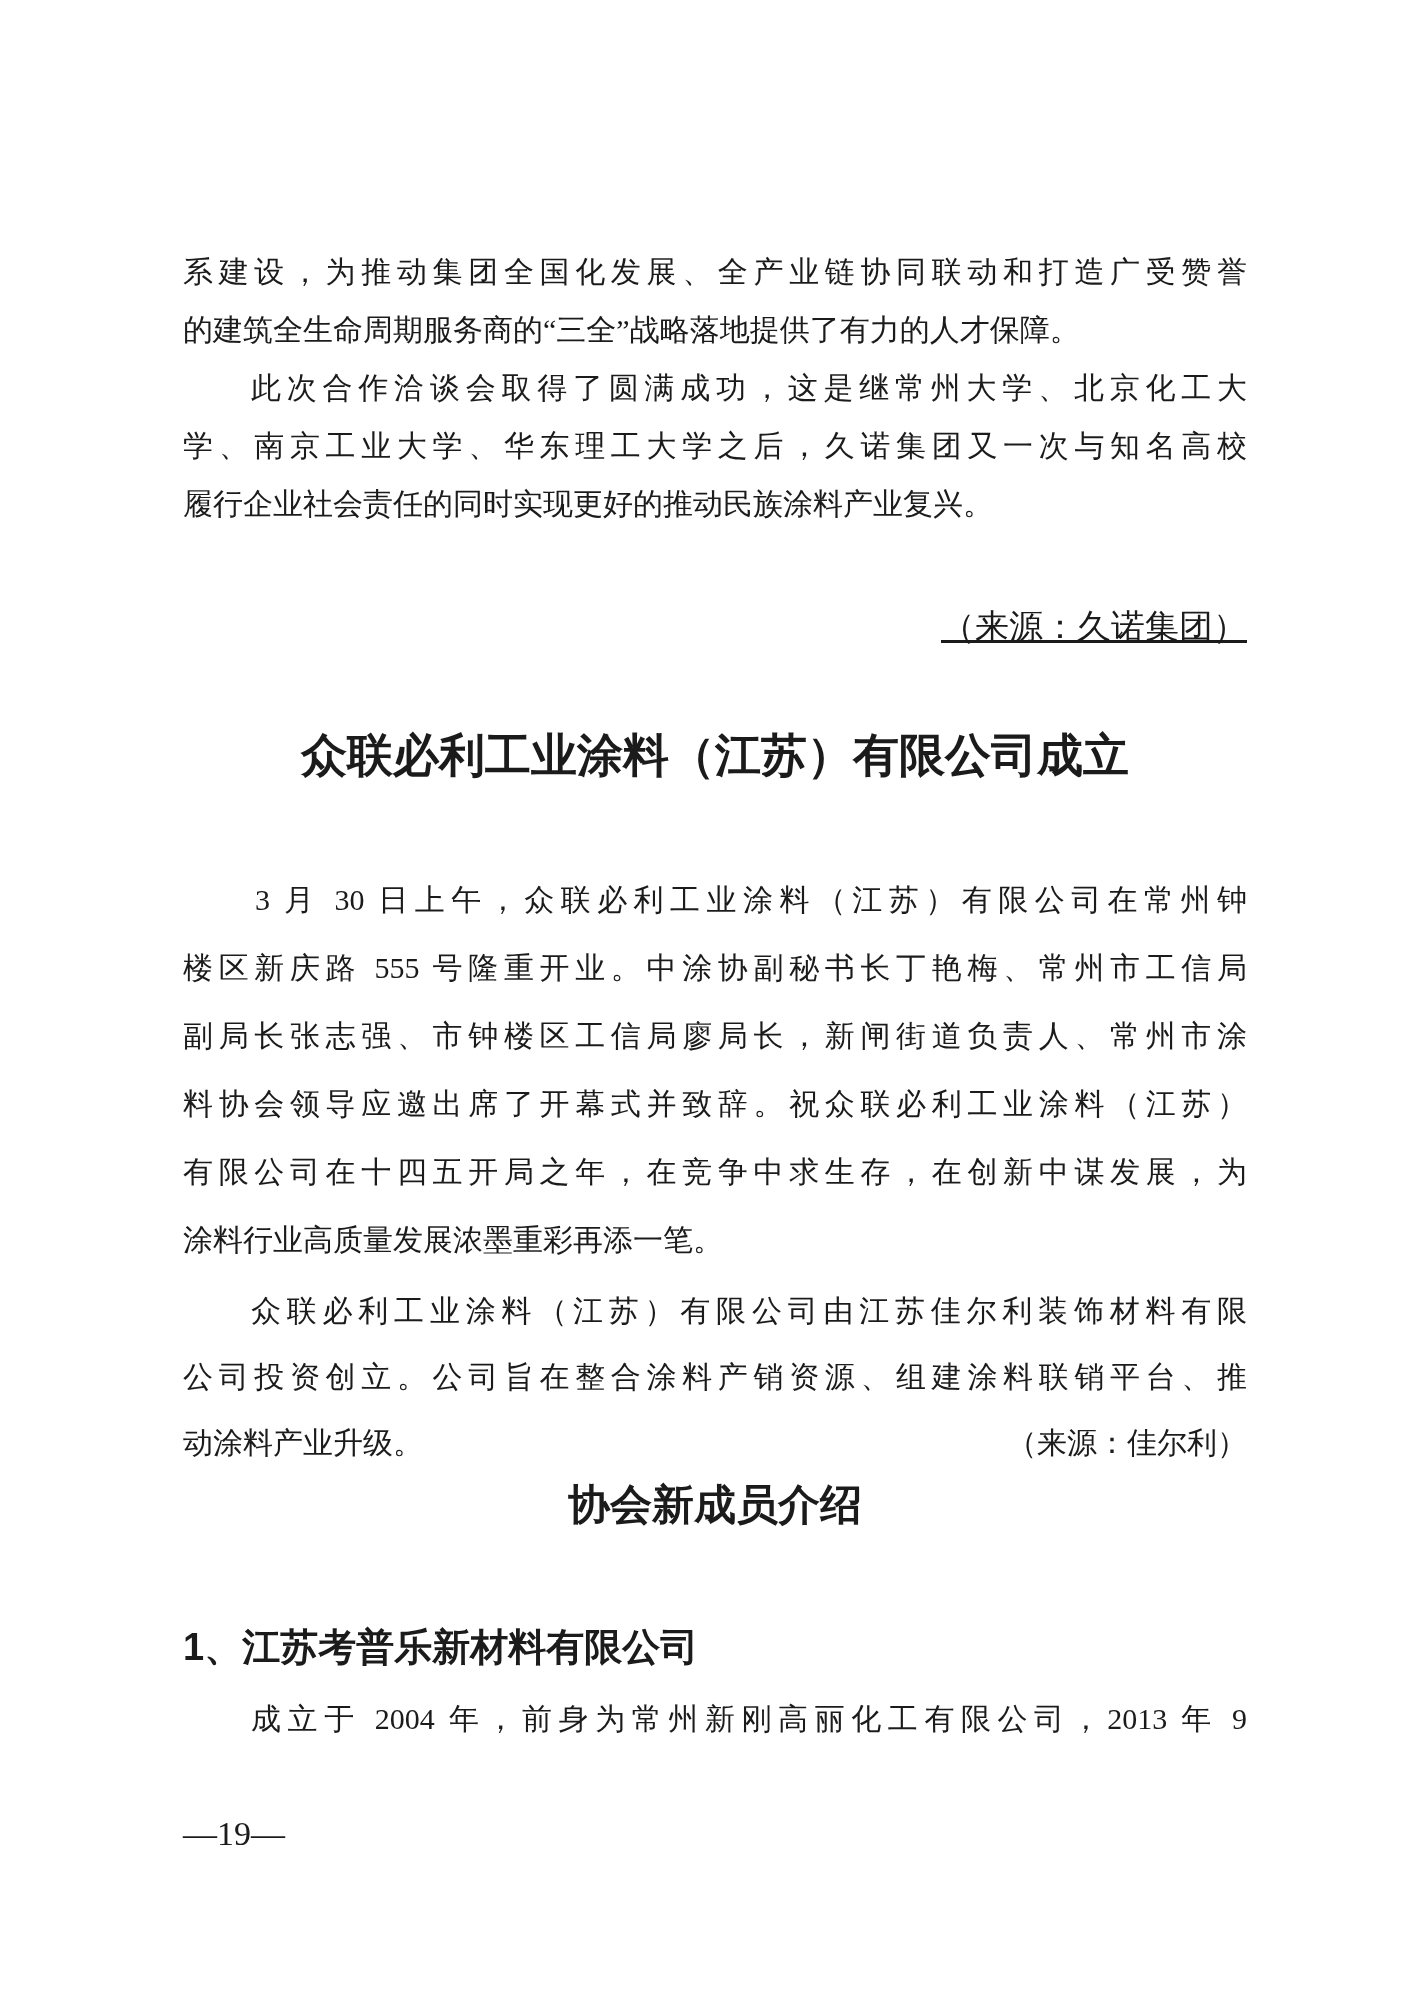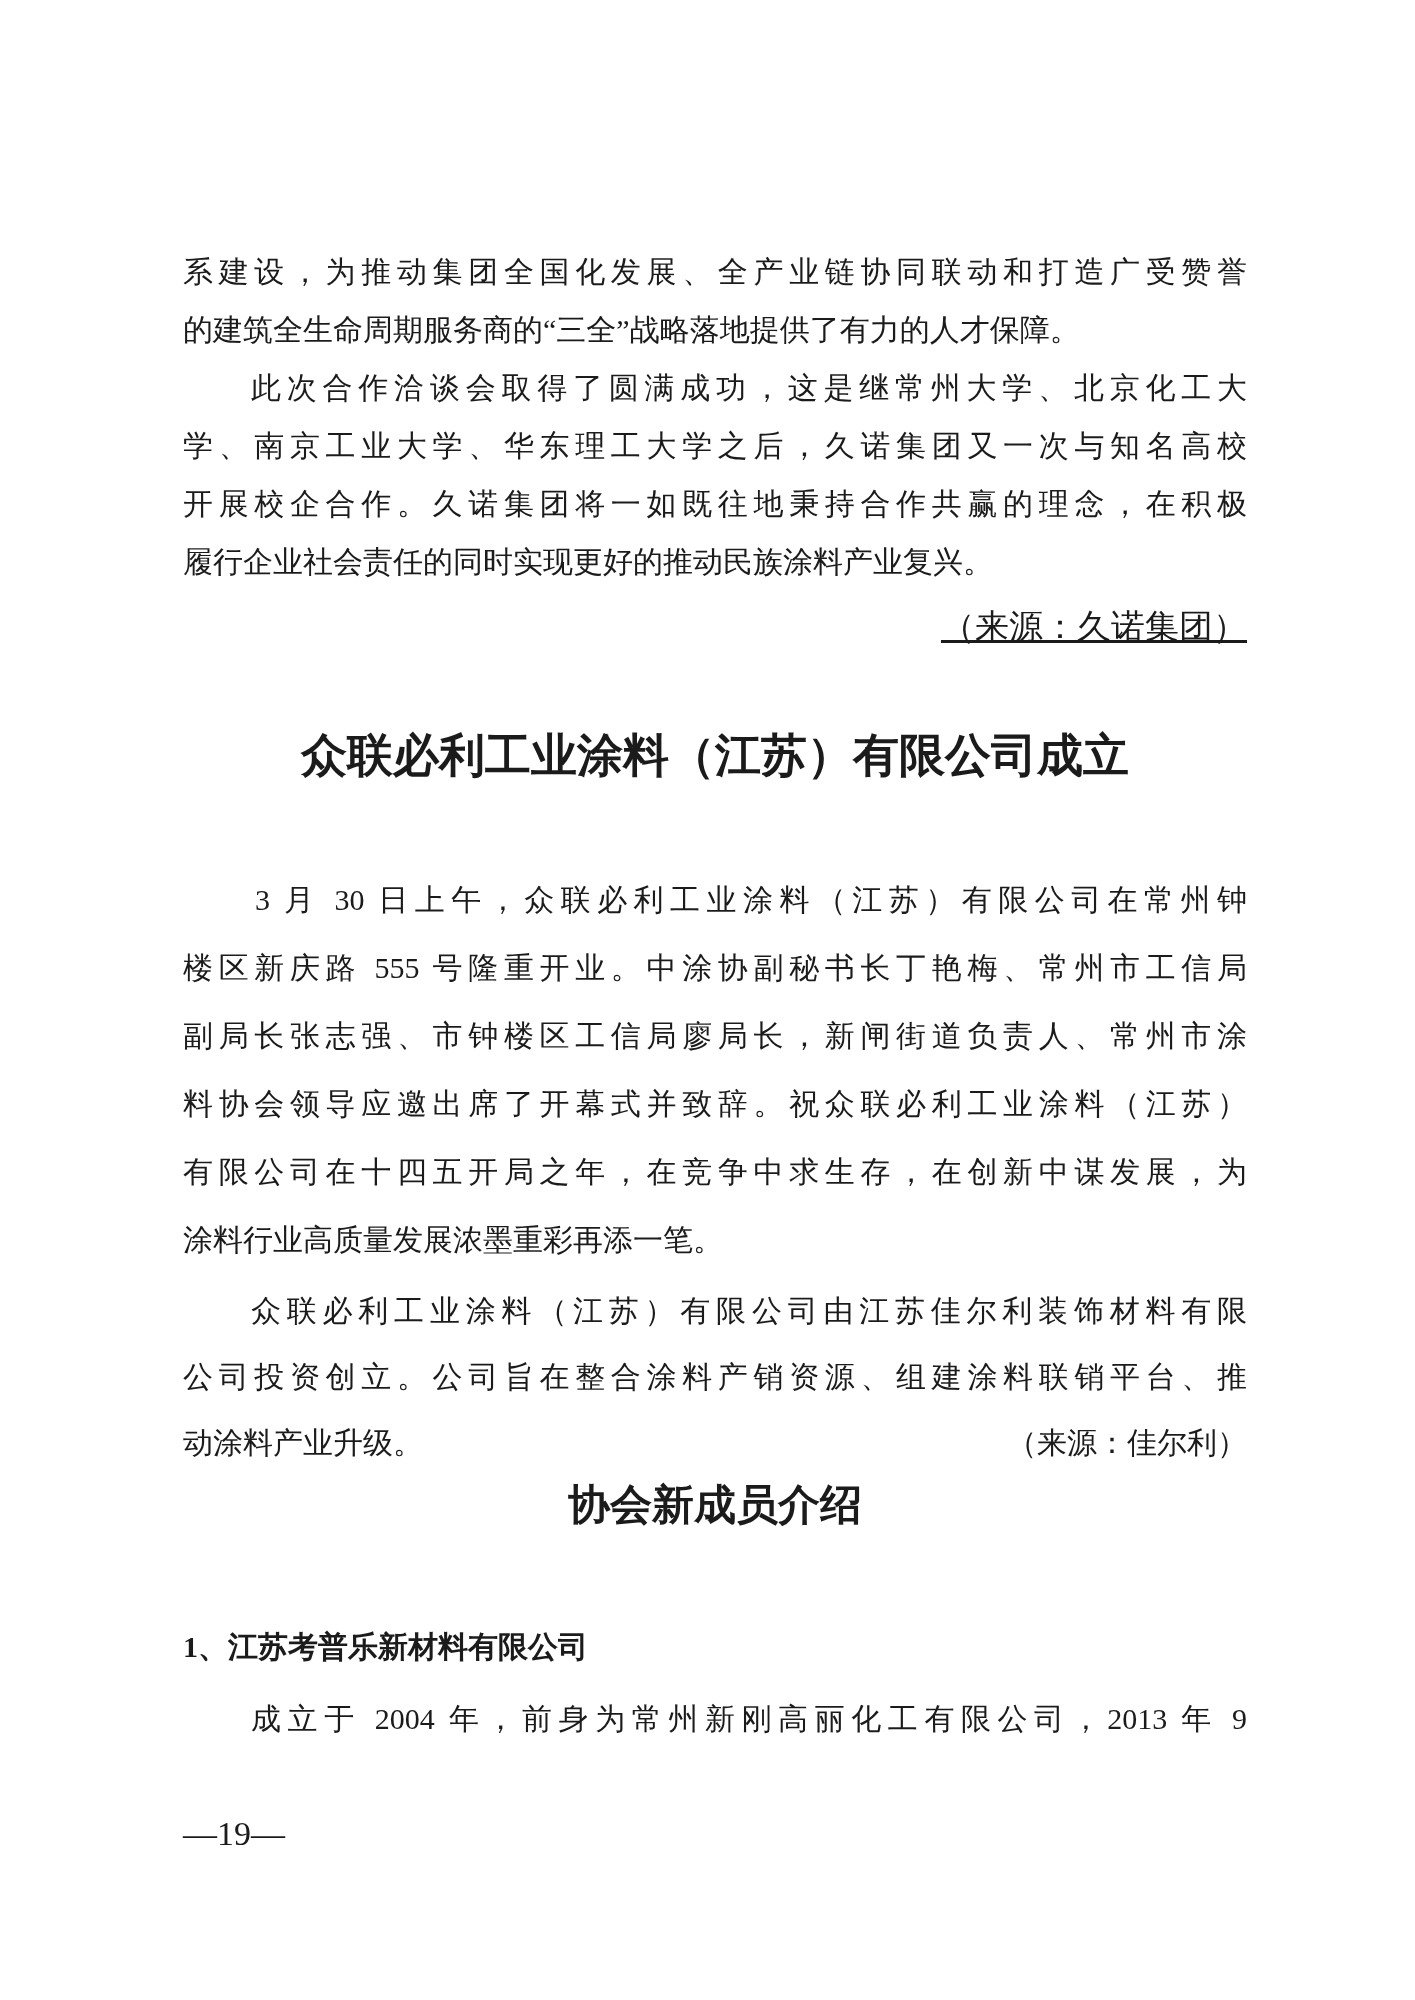--- a/index.html
+++ b/index.html
@@ -37,22 +37,22 @@
     font-size:46px;line-height:60px;
     font-weight:bold;text-align:center;
     font-family:"Liberation Serif","DejaVu Serif",serif;
   }
   .heading-2{
     font-size:42px;line-height:56px;
     font-weight:bold;text-align:center;
     font-family:Liberation Sans, sans-serif;
   }
   .item-title{
-    font-size:30px;line-height:50px;font-weight:bold;
-    font-family:Liberation Serif, serif;
+    font-size:38px;line-height:50px;font-weight:bold;
+    font-family:Liberation Sans, sans-serif;
   }
   .src-row{
     display:flex;justify-content:space-between;
   }
   .footer{
     font-size:34px;line-height:44px;text-align:left;
   }
 </style>
 </head>
 <body>
@@ -60,21 +60,20 @@
 <div class="page">
 
   <div class="abs" style="top:243px">
     <div class="line j">系建设，为推动集团全国化发展、全产业链协同联动和打造广受赞誉</div>
     <div class="line">的建筑全生命周期服务商的“三全”战略落地提供了有力的人才保障。</div>
   </div>
 
   <div class="abs" style="top:359px">
     <div class="line j ind">此次合作洽谈会取得了圆满成功，这是继常州大学、北京化工大</div>
     <div class="line j">学、南京工业大学、华东理工大学之后，久诺集团又一次与知名高校</div>
-    <div class="line j">开展校企合作。久诺集团将一如既往地秉持合作共赢的理念，在积极</div>
     <div class="line">履行企业社会责任的同时实现更好的推动民族涂料产业复兴。</div>
   </div>
 
   <div class="abs source-line" style="top:598px">（来源：久诺集团）</div>
 
   <div class="abs heading-1" style="top:726px">众联必利工业涂料（江苏）有限公司成立</div>
 
   <div class="abs lh68" style="top:866px">
     <div class="line j ind2">3 月 30 日上午，众联必利工业涂料（江苏）有限公司在常州钟</div>
     <div class="line j">楼区新庆路 555 号隆重开业。中涂协副秘书长丁艳梅、常州市工信局</div>

